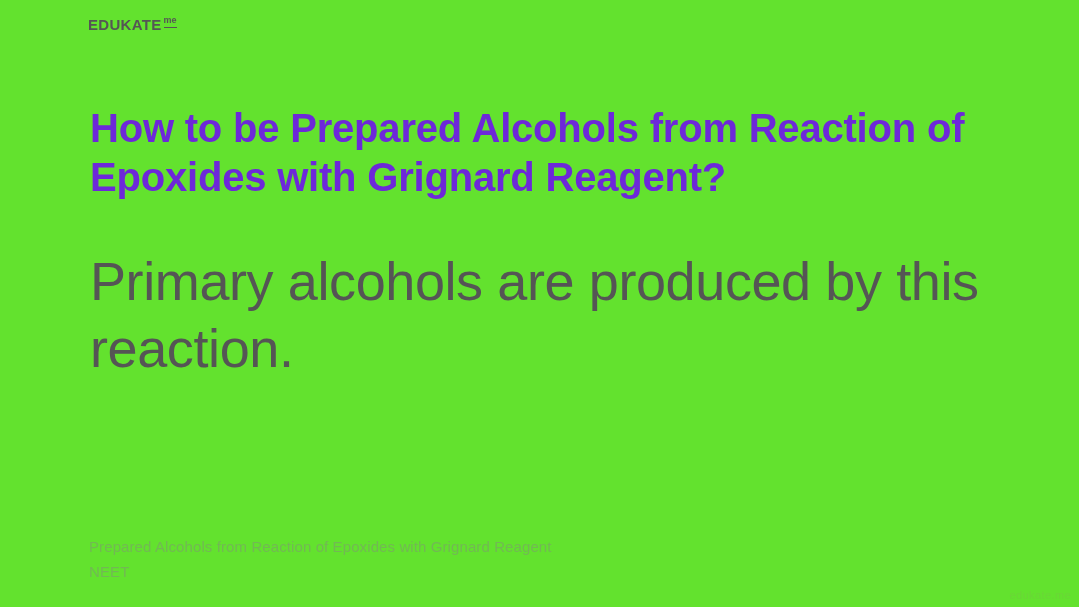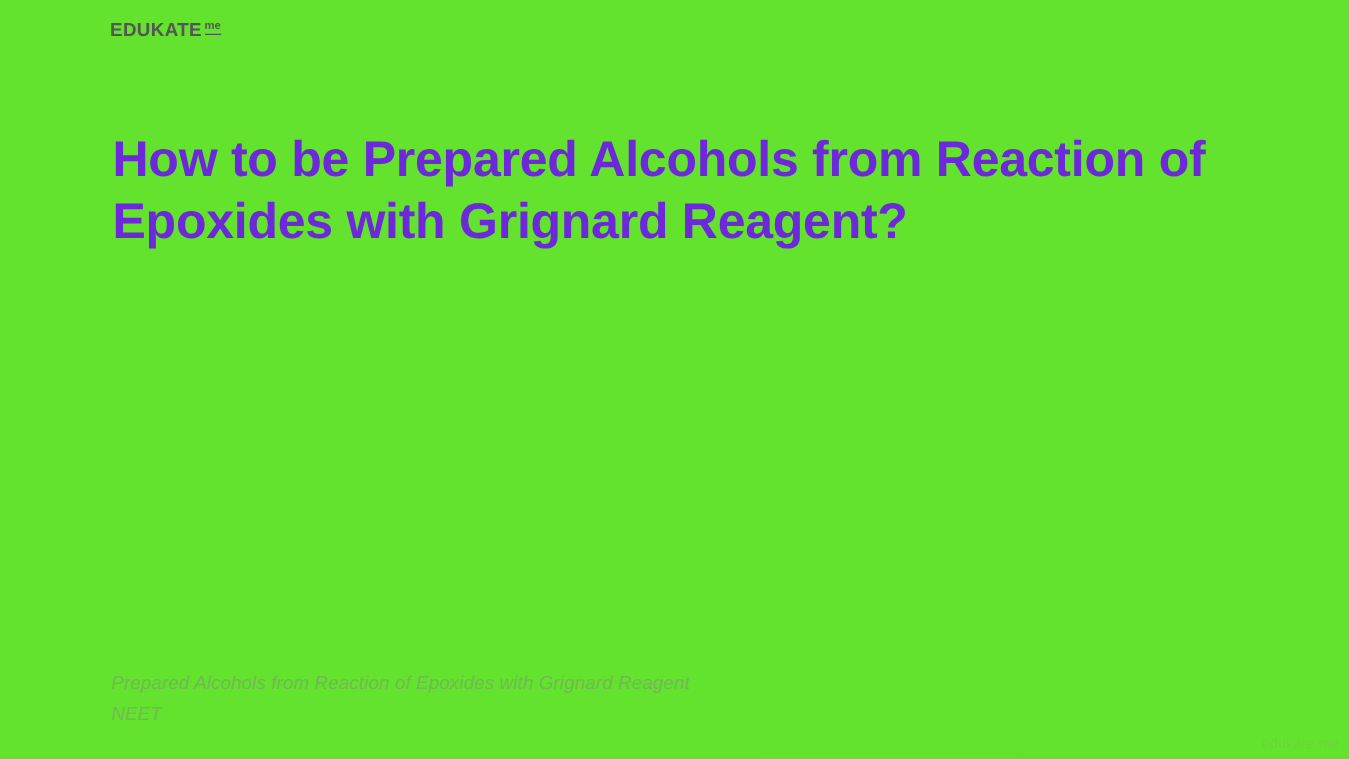--- a/index.html
+++ b/index.html
@@ -84,21 +84,20 @@
     position: absolute;
     left: 89px;
     top: 534px;
     color: #72b854;
     font-size: 15px;
     line-height: 25px;
     letter-spacing: 0.1px;
   }
   .footer div {
     white-space: nowrap;
-    font-style: italic;
   }
 
   
   .watermark {
     position: absolute;
     right: 8px;
     bottom: 6px;
     font-size: 11px;
     color: #6ad637;
     letter-spacing: 0.4px;
@@ -110,20 +109,21 @@
 
 <div class="slide">
 
   <div class="brand">
     <span class="brand-word">EDUKATE</span>
     <span class="brand-suffix">me</span>
   </div>
 
   <h1 class="title">How to be Prepared Alcohols from Reaction of Epoxides with Grignard Reagent?</h1>
 
+  <p class="body-text">Primary alcohols are produced by this reaction.</p>
 
   <div class="footer">
     <div>Prepared Alcohols from Reaction of Epoxides with Grignard Reagent</div>
     <div>NEET</div>
   </div>
 
   <div class="watermark">edukate.me</div>
 
 </div>
 

